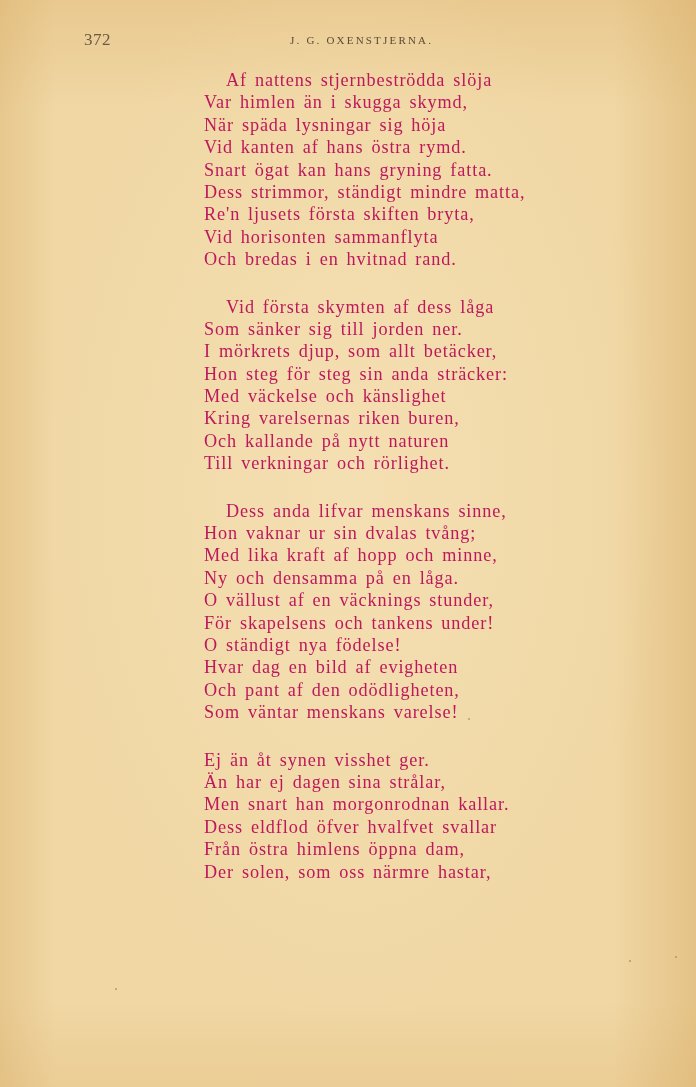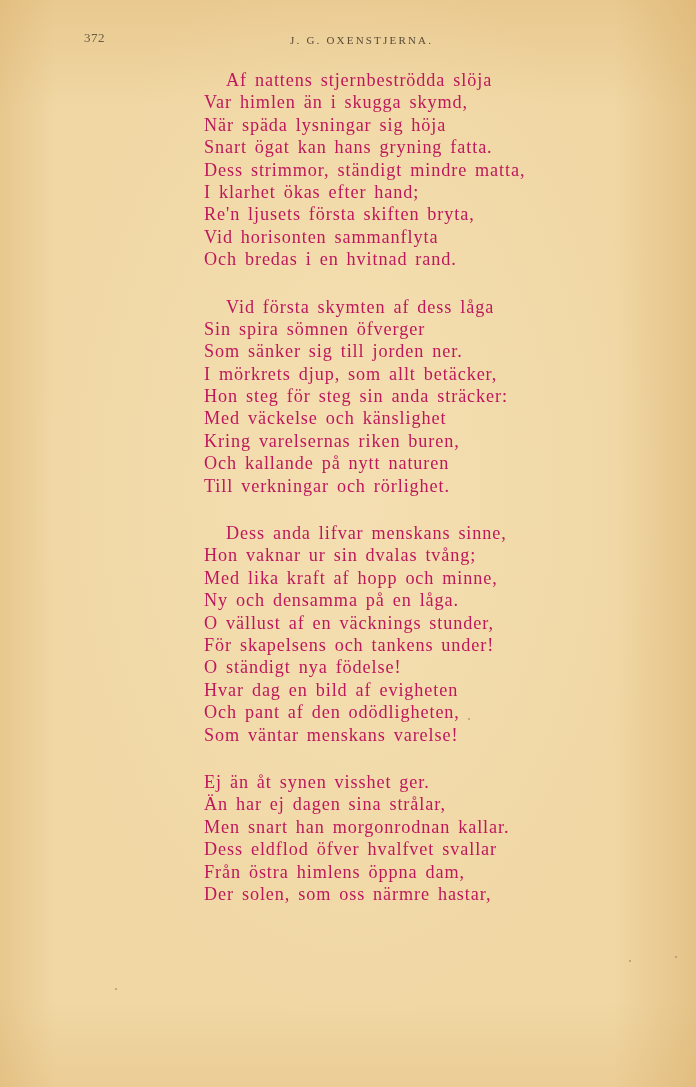--- a/index.html
+++ b/index.html
@@ -29,21 +29,21 @@
       top: 30px;
       left: 0;
       width: 696px;
       height: 22px;
     }
     .page-number {
       position: absolute;
       left: 84px;
       top: 0;
       font-family: "Liberation Serif", serif;
-      font-size: 13px;
+      font-size: 17px;
       color: #6b5a44;
       letter-spacing: 0.5px;
     }
     .running-head {
       position: absolute;
       left: 290px;
       top: 4px;
       font-family: "Liberation Serif", serif;
       font-size: 11px;
       letter-spacing: 2.2px;
@@ -88,31 +88,30 @@
     <span class="page-number">372</span>
     <span class="running-head">J. G. OXENSTJERNA.</span>
   </div>
 
   <div class="poem">
 
     <div class="stanza">
       <div class="line indent">Af nattens stjernbeströdda slöja</div>
       <div class="line">Var himlen än i skugga skymd,</div>
       <div class="line">När späda lysningar sig höja</div>
+      <div class="line">Vid kanten af hans östra rymd.</div>
       <div class="line">Snart ögat kan hans gryning fatta.</div>
       <div class="line">Dess strimmor, ständigt mindre matta,</div>
-      <div class="line">I klarhet ökas efter hand;</div>
       <div class="line">Re'n ljusets första skiften bryta,</div>
       <div class="line">Vid horisonten sammanflyta</div>
       <div class="line">Och bredas i en hvitnad rand.</div>
     </div>
 
     <div class="stanza">
       <div class="line indent">Vid första skymten af dess låga</div>
-      <div class="line">Sin spira sömnen öfverger</div>
       <div class="line">Som sänker sig till jorden ner.</div>
       <div class="line">I mörkrets djup, som allt betäcker,</div>
       <div class="line">Hon steg för steg sin anda sträcker:</div>
       <div class="line">Med väckelse och känslighet</div>
       <div class="line">Kring varelsernas riken buren,</div>
       <div class="line">Och kallande på nytt naturen</div>
       <div class="line">Till verkningar och rörlighet.</div>
     </div>
 
     <div class="stanza">

